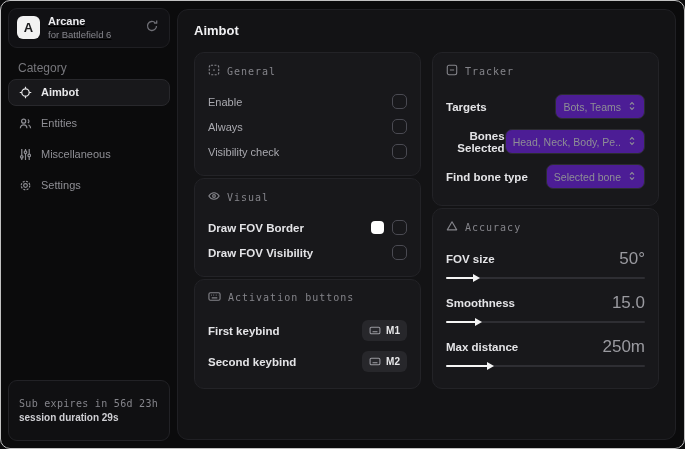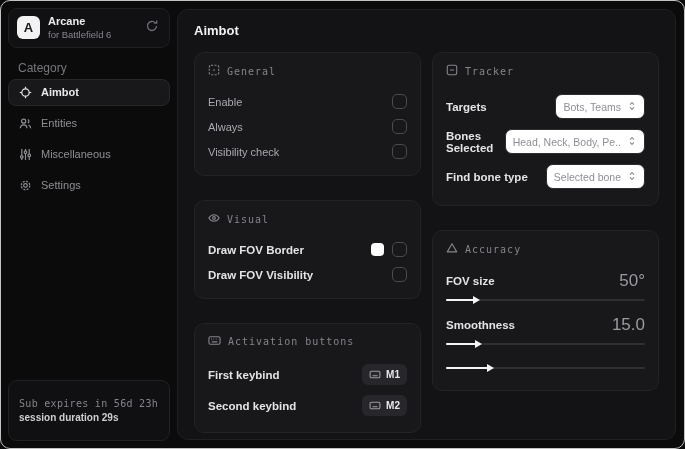--- a/index.html
+++ b/index.html
@@ -16,21 +16,21 @@
   .sidebar { width:176px; padding:7px; display:flex; flex-direction:column; }
   .brand-card {
     background:#111114; border:1px solid #1f1f23; border-radius:9px;
     padding:6px 8px; display:flex; align-items:center; gap:8px; min-height:36px;
   }
   .logo {
     width:23px; height:23px; border-radius:6px; background:#f2f2f2;
     display:flex; align-items:center; justify-content:center;
     font-weight:bold; font-size:13px; color:#1a1a1c; flex-shrink:0;
   }
-  .brand-text { flex:1; line-height:1.25; }
+  .brand-text { flex:1; line-height:1.25;text-decoration:underline; }
   .brand-title { font-size:11px; font-weight:bold; color:#ececef; }
   .brand-sub { font-size:9.5px; color:#85858b; }
   .icon-btn { background:none; border:none; color:#6f6f76; display:flex; align-items:center; cursor:pointer; padding:2px; }
 
   .category-label { margin:13px 10px 4px 10px; font-size:12px; color:#77777c; }
 
   .nav { display:flex; flex-direction:column; gap:4px; }
   .nav-item {
     height:27px; border-radius:8px; padding:0 10px; display:flex; align-items:center; gap:9px;
     font-size:11px; color:#8f8f95; border:1px solid transparent; cursor:pointer;
@@ -49,48 +49,48 @@
   .main {
     flex:1; margin:8px 8px 8px 0; background:#131315;
     border:1px solid #202024; border-radius:11px; padding:13px 16px; overflow:hidden;
   }
   .page-title { font-size:13px; font-weight:bold; color:#f0f0f2; margin-bottom:14px; }
   .columns { display:flex; gap:11px; align-items:flex-start; }
   .col { flex:1; min-width:0; }
 
   .card {
     background:#18181b; border:1px solid #232327; border-radius:10px;
-    padding:11px 13px; margin-bottom:24px;
+    padding:11px 13px; margin-bottom:2px;
   }
   .section-head {
     display:flex; align-items:center; gap:7px; margin-bottom:11px;
     font-family:"DejaVu Sans Mono", monospace; font-size:10px; color:#84848a; letter-spacing:1px;
   }
   .section-head svg { color:#84848a; }
 
   .row { display:flex; align-items:center; justify-content:space-between; padding:5px 0; }
   .row-label { font-size:11px; color:#a9a9af; font-weight:500; }
-  .row-label.strong { font-size:11.5px; color:#e4e4e7; font-weight:bold; }
+  .row-label.strong { font-size:11.5px; color:#e4e4e7; font-weight:bold;text-align:right; }
   .row-right { display:flex; align-items:center; gap:8px; }
 
   .checkbox {
     width:15px; height:15px; border-radius:5px; border:1.5px solid #4a4a52;
     background:transparent; cursor:pointer; flex-shrink:0;
   }
   .swatch { width:13px; height:13px; border-radius:4px; cursor:pointer; flex-shrink:0; }
 
   .keybind-btn {
     display:flex; align-items:center; gap:5px; background:#27272b; border:none;
     border-radius:6px; padding:3px 7px; cursor:pointer;
   }
   .keybind-btn svg { color:#9a9aa0; }
   .keybind-key { font-size:10px; font-weight:bold; color:#e8e8ea; }
 
   .dropdown {
-    display:flex; align-items:center; gap:6px; background:#ffffff;
+    display:flex; align-items:center; gap:6px; background:#4c1d95;
     border:1px solid #2c2c31; border-radius:7px; padding:4px 7px; cursor:pointer; max-width:150px;
   }
   .dropdown-value { font-size:10.5px; color:#8e8e95; white-space:nowrap; overflow:hidden; text-overflow:ellipsis; }
   .dropdown svg { color:#8e8e95; flex-shrink:0; }
 
   .slider-group { padding:4px 0 6px 0; }
   .slider-value { font-size:17px; color:#9a9aa0; }
   .slider-track {
     position:relative; height:2px; background:#2e2e33; border-radius:1px;
     margin-top:8px; margin-bottom:4px; cursor:pointer;
@@ -338,20 +338,24 @@
             <div class="row" style="padding:0">
               <span class="row-label strong">Smoothness</span>
               <span class="slider-value">15.0</span>
             </div>
             <div class="slider-track">
               <span class="slider-fill" style="width: 15%;"></span>
             </div>
           </div>
 
           <div class="slider-group">
+            <div class="row" style="padding:0">
+              <span class="row-label strong">Max distance</span>
+              <span class="slider-value">250m</span>
+            </div>
             <div class="slider-track">
               <span class="slider-fill" style="width: 21%;"></span>
             </div>
           </div>
         </section>
       </div>
     </div>
   </main>
 </div>
 

